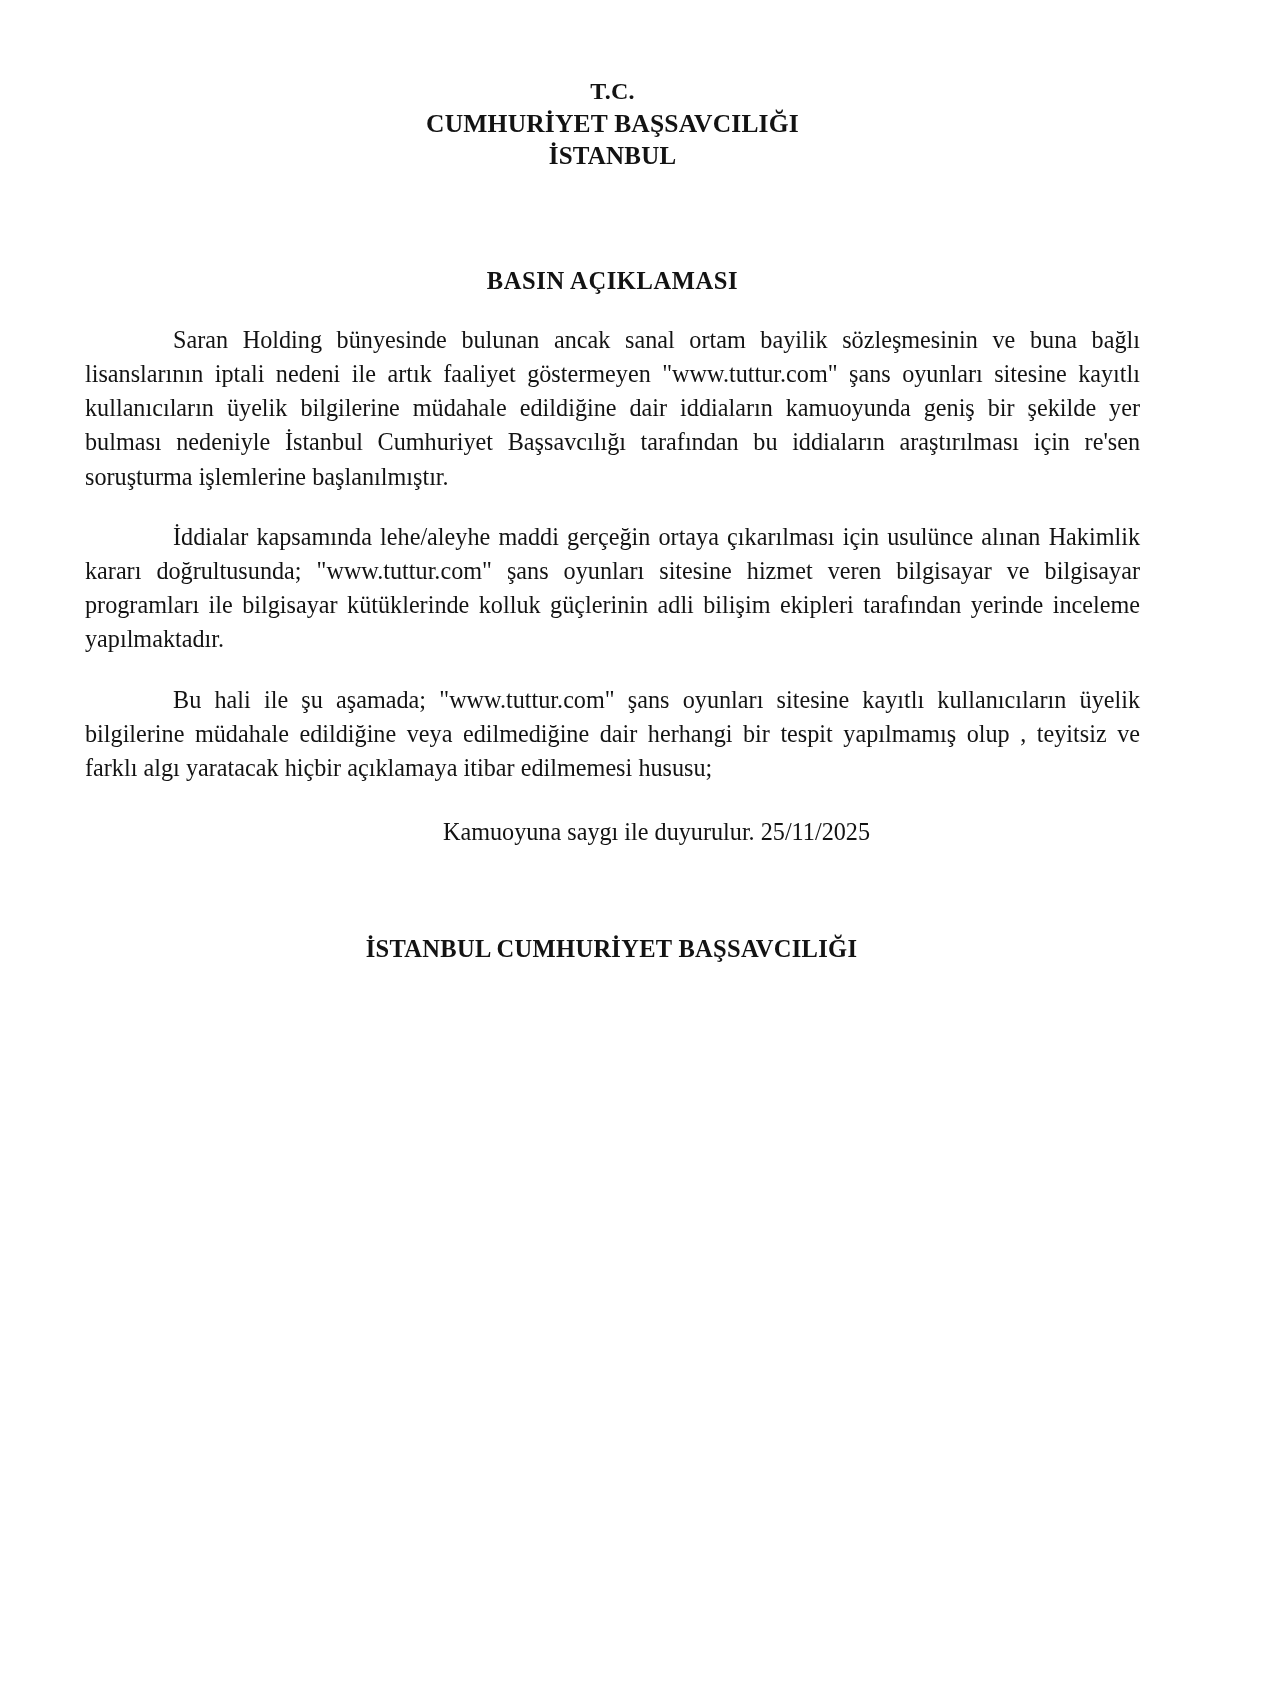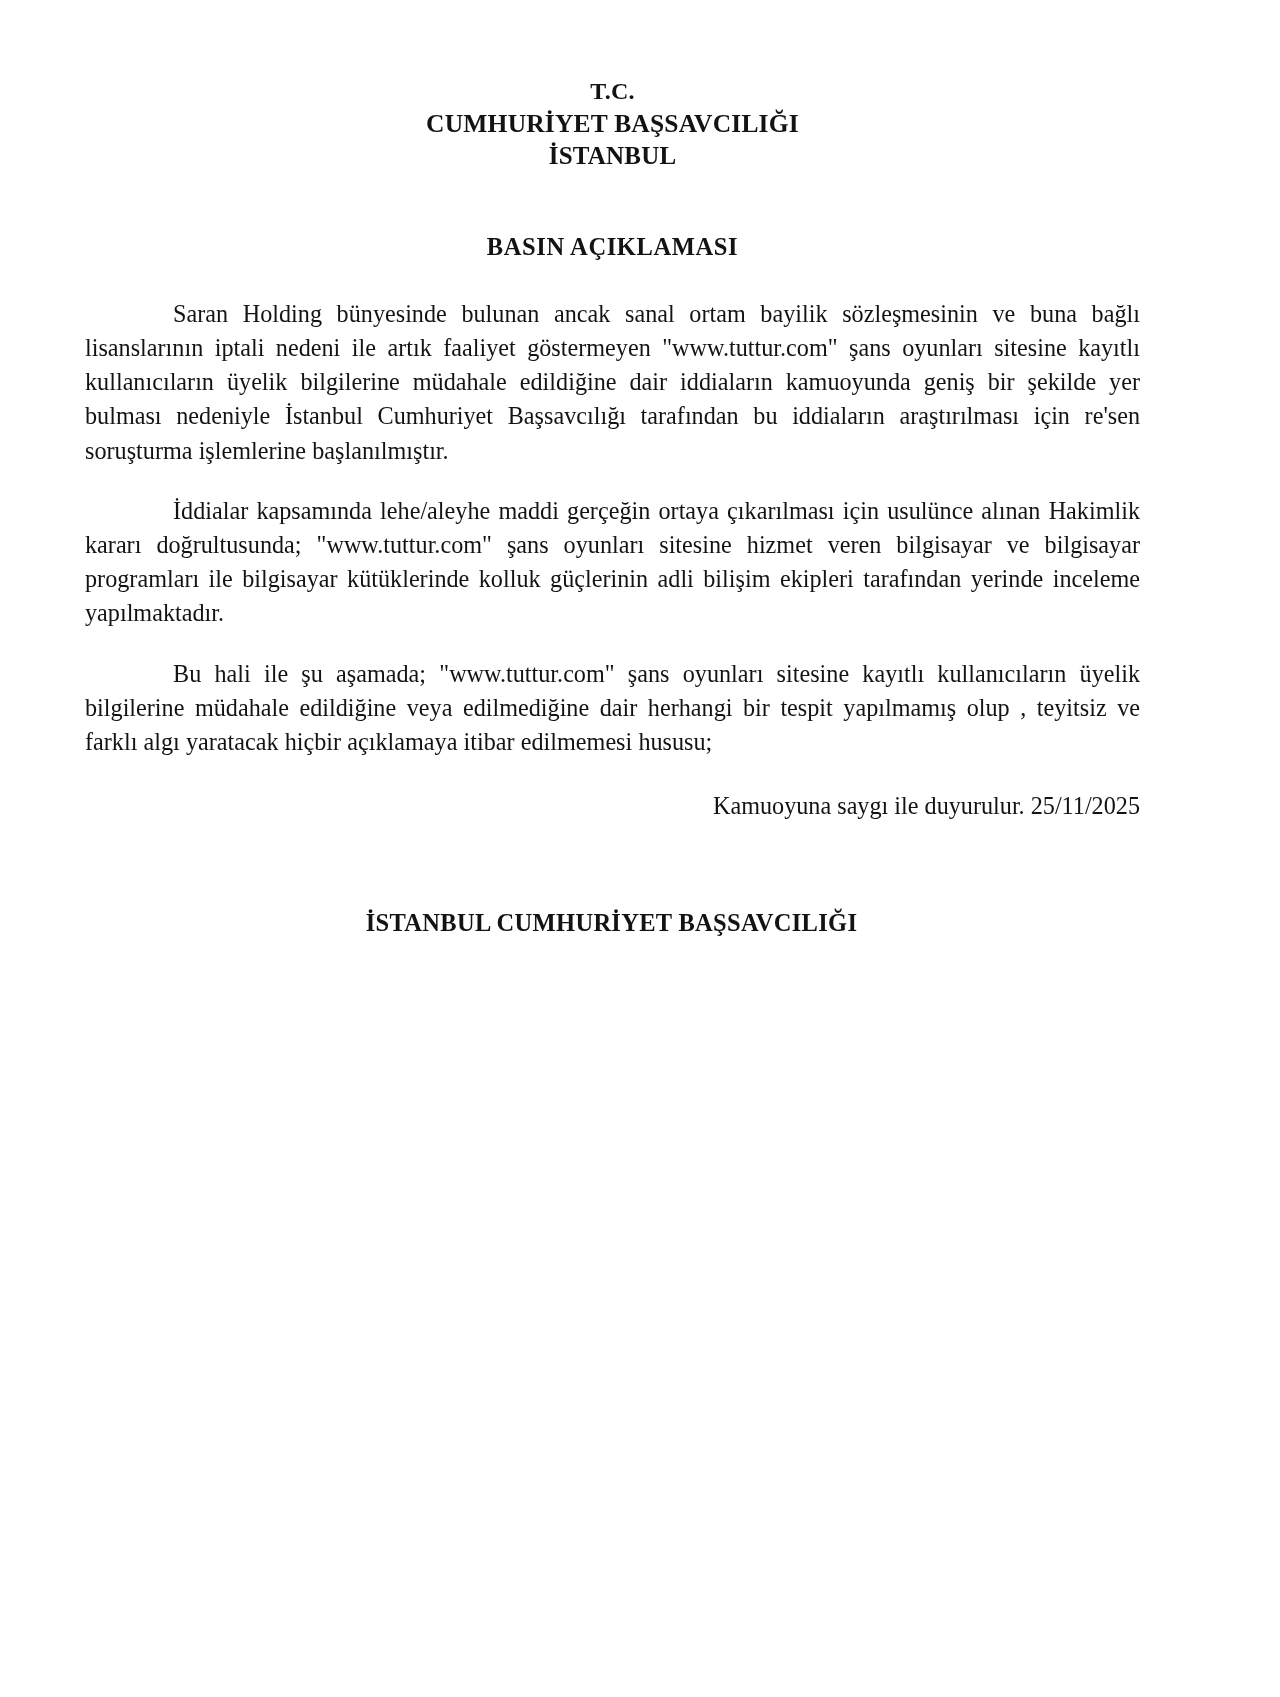--- a/index.html
+++ b/index.html
@@ -46,45 +46,45 @@
   .lh-line.lh-1 { font-size: 24px; }
   .lh-line.lh-2 { font-size: 25px; }
   .lh-line.lh-3 { font-size: 25.5px; }
 
   
   .doc-title {
     text-align: center;
     font-weight: bold;
     font-size: 24.5px;
     letter-spacing: 0.6px;
-    margin-top: 60px;
+    margin-top: 94px;
   }
 
   
   .body-text {
-    margin-top: 36px;
+    margin-top: 28px;
   }
   p.para {
     text-align: justify;
     text-justify: inter-word;
     font-size: 24.2px;
     line-height: 34.2px;
     margin: 0 0 26px 0;
     text-indent: 88px;
     hyphens: none;
     word-spacing: 0.1px;
   }
   p.para:last-of-type { margin-bottom: 0; }
 
   .closing {
     font-size: 24.2px;
     line-height: 34.2px;
     margin: 30px 0 0 0;
     text-indent: 88px;
-    text-align: right;
+    text-align: center;
   }
 
   
   .signature {
     text-align: center;
     font-weight: bold;
     font-size: 24.5px;
     letter-spacing: 0.3px;
     margin-top: 86px;
     padding-right: 2px;

